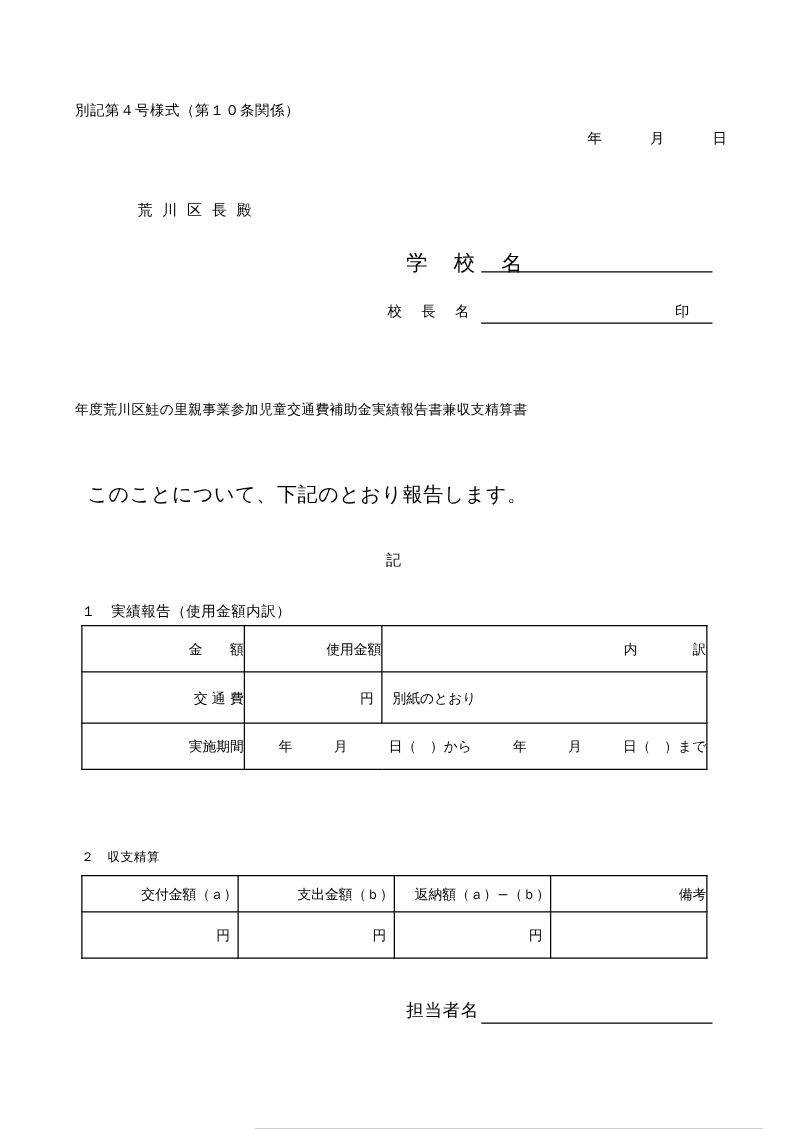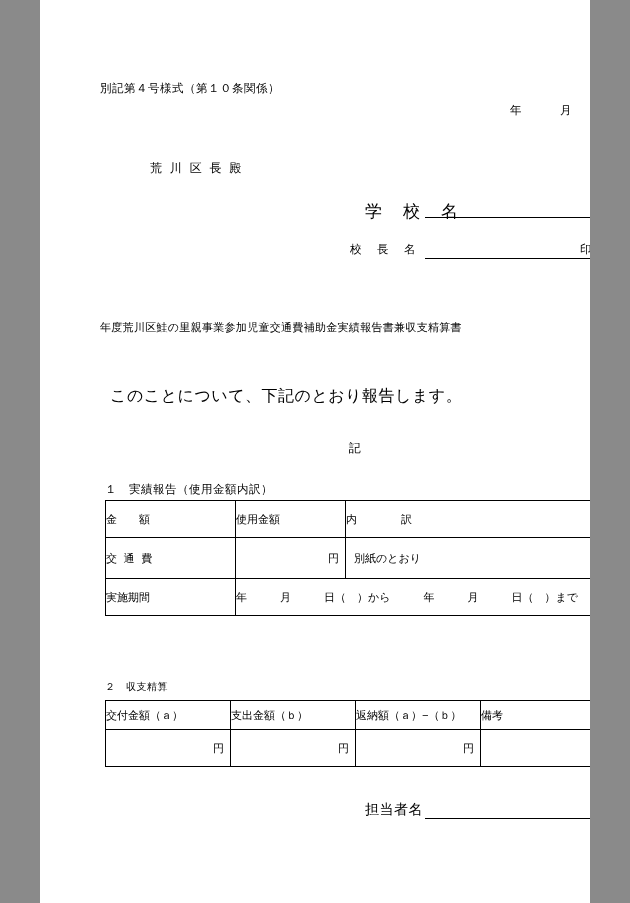--- a/index.html
+++ b/index.html
@@ -2,21 +2,21 @@
 <html><head>
 <meta charset="utf-8">
 <style>
   html, body {
     margin: 0;
     padding: 0;
     background: #8a8a8a;
   }
   .page {
     position: relative;
-    width: 550px;
+    width: 630px;
     height: 903px;
     background: #ffffff;
     margin: 0 auto;
     font-family: "DejaVu Serif", "Liberation Serif", serif;
     color: #000000;
     overflow: hidden;
     box-sizing: border-box;
   }
   .doc {
     position: absolute;
@@ -64,21 +64,21 @@
     position: absolute;
     border-collapse: collapse;
     font-size: 11px;
     table-layout: fixed;
   }
   table.grid td {
     border: 1px solid #000;
     padding: 0;
     vertical-align: middle;
   }
-  .cell-c { text-align: left; font-family: Liberation Mono, monospace; }
+  .cell-c { text-align: right; }
   .cell-r { text-align: right; padding-right: 6px !important; }
   .cell-l { text-align: left; padding-left: 8px !important; }
 
   #table1 { left: 5px; top: 500px; width: 500px; }
   #table1 td { height: 40px; }
   #table1 tr.r-head td { height: 36px; }
   #table1 tr.r-term td { height: 36px; }
 
   #table2 { left: 5px; top: 700px; width: 500px; }
   #table2 td { height: 28px; }

